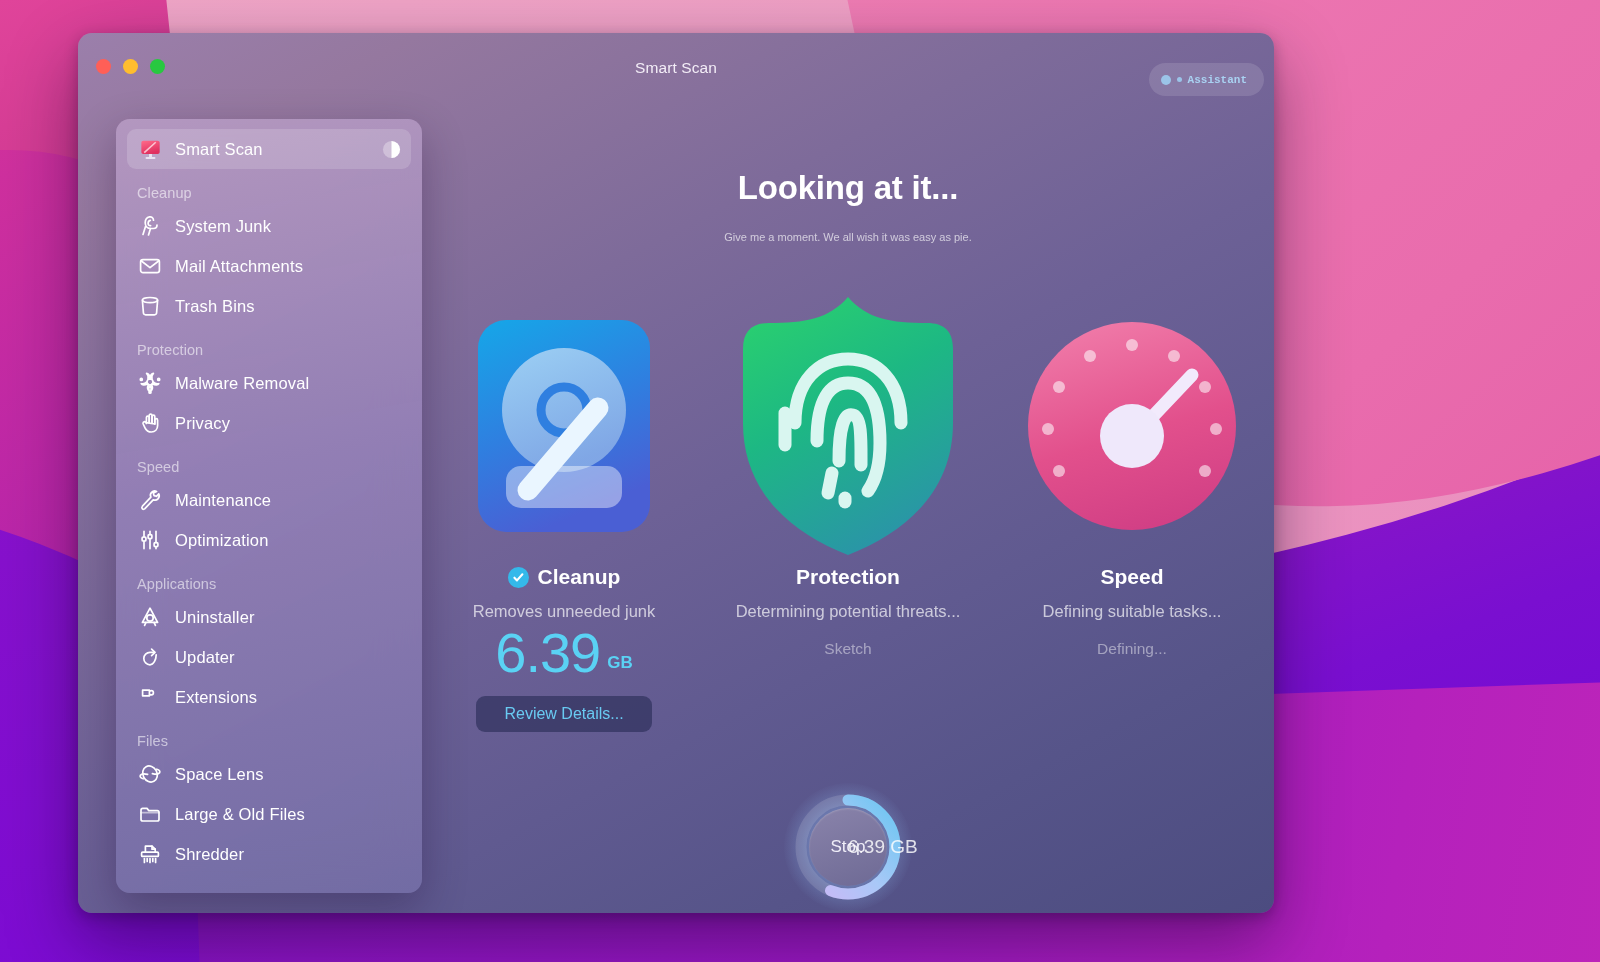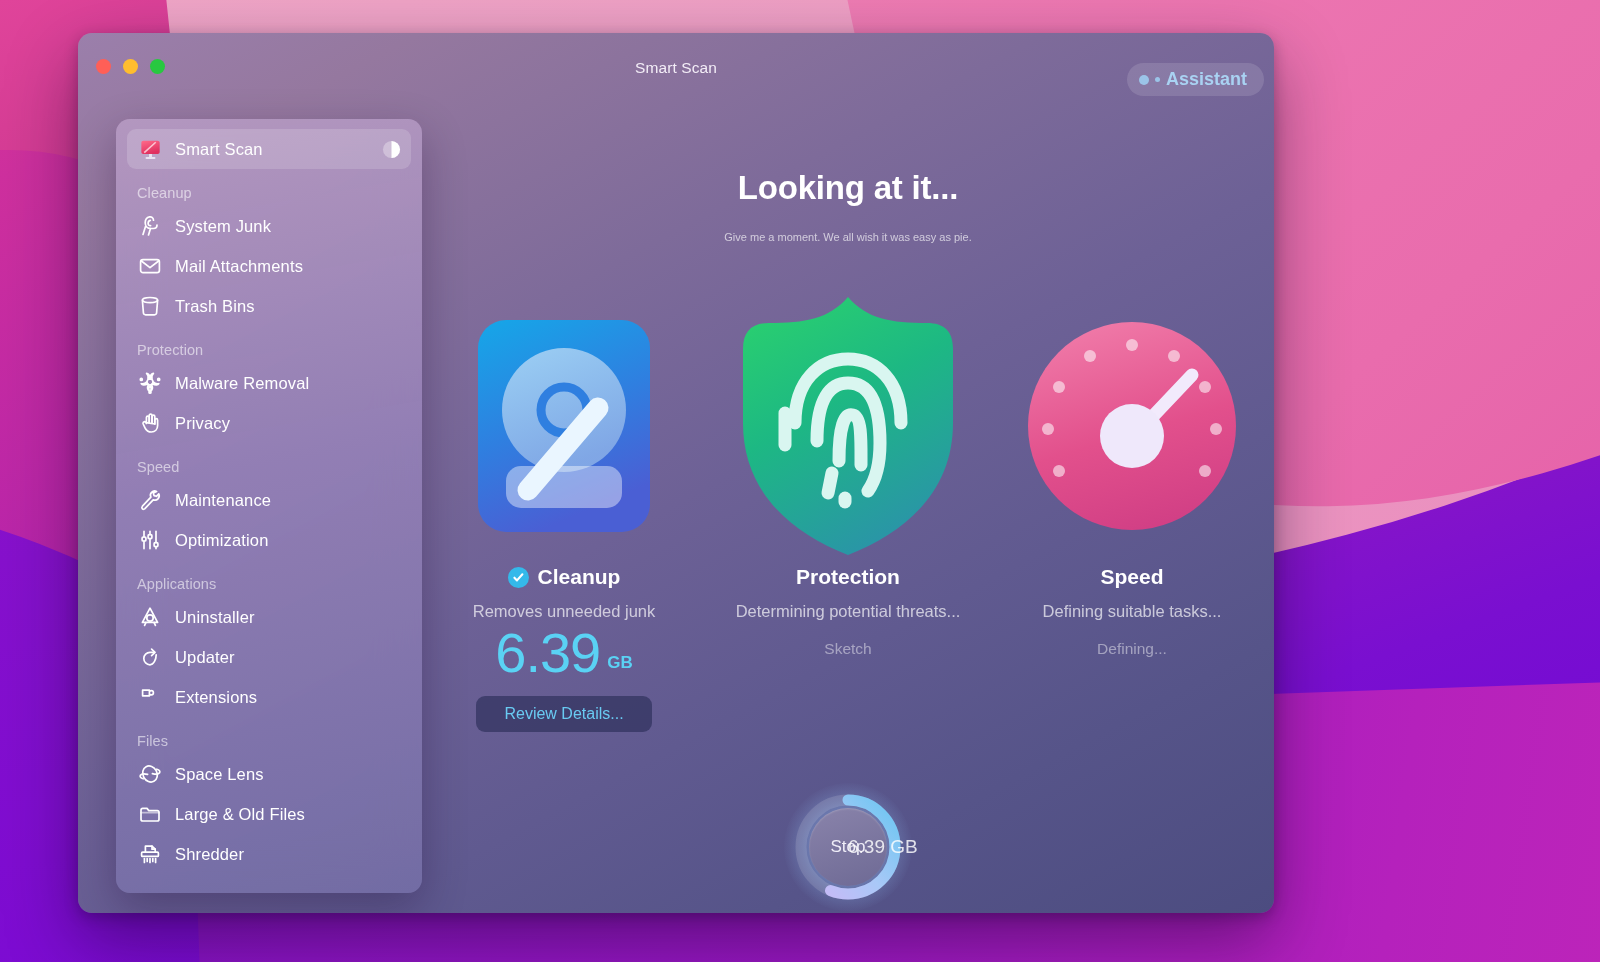--- a/index.html
+++ b/index.html
@@ -86,21 +86,21 @@
   #assistant-btn {
     position: absolute; top: 30px; right: 10px;
     height: 33px; padding: 0 17px 0 12px;
     display: flex; align-items: center; gap: 6px;
     border-radius: 17px;
     background: rgba(255,255,255,.13);
     cursor: pointer;
   }
   .asst-dot-lg { width: 10px; height: 10px; border-radius: 50%; background: #9bc4e8; }
   .asst-dot-sm { width: 5px;  height: 5px;  border-radius: 50%; background: #9bc4e8; }
-  #assistant-label { font-size: 18px; font-weight: bold; color: #a9d2f2; }
+  #assistant-label { font-size: 11px; font-weight: bold; color: #a9d2f2; font-family: Liberation Mono, monospace; }
 
   
   #sidebar {
     position: absolute;
     left: 38px; top: 86px;
     width: 306px; height: 774px;
     border-radius: 14px;
     background: linear-gradient(170deg, rgba(184,156,196,.86) 0%, rgba(150,130,185,.84) 45%, rgba(118,112,168,.84) 100%);
     backdrop-filter: blur(22px);
     box-shadow: 0 16px 44px rgba(25,5,45,.3);

